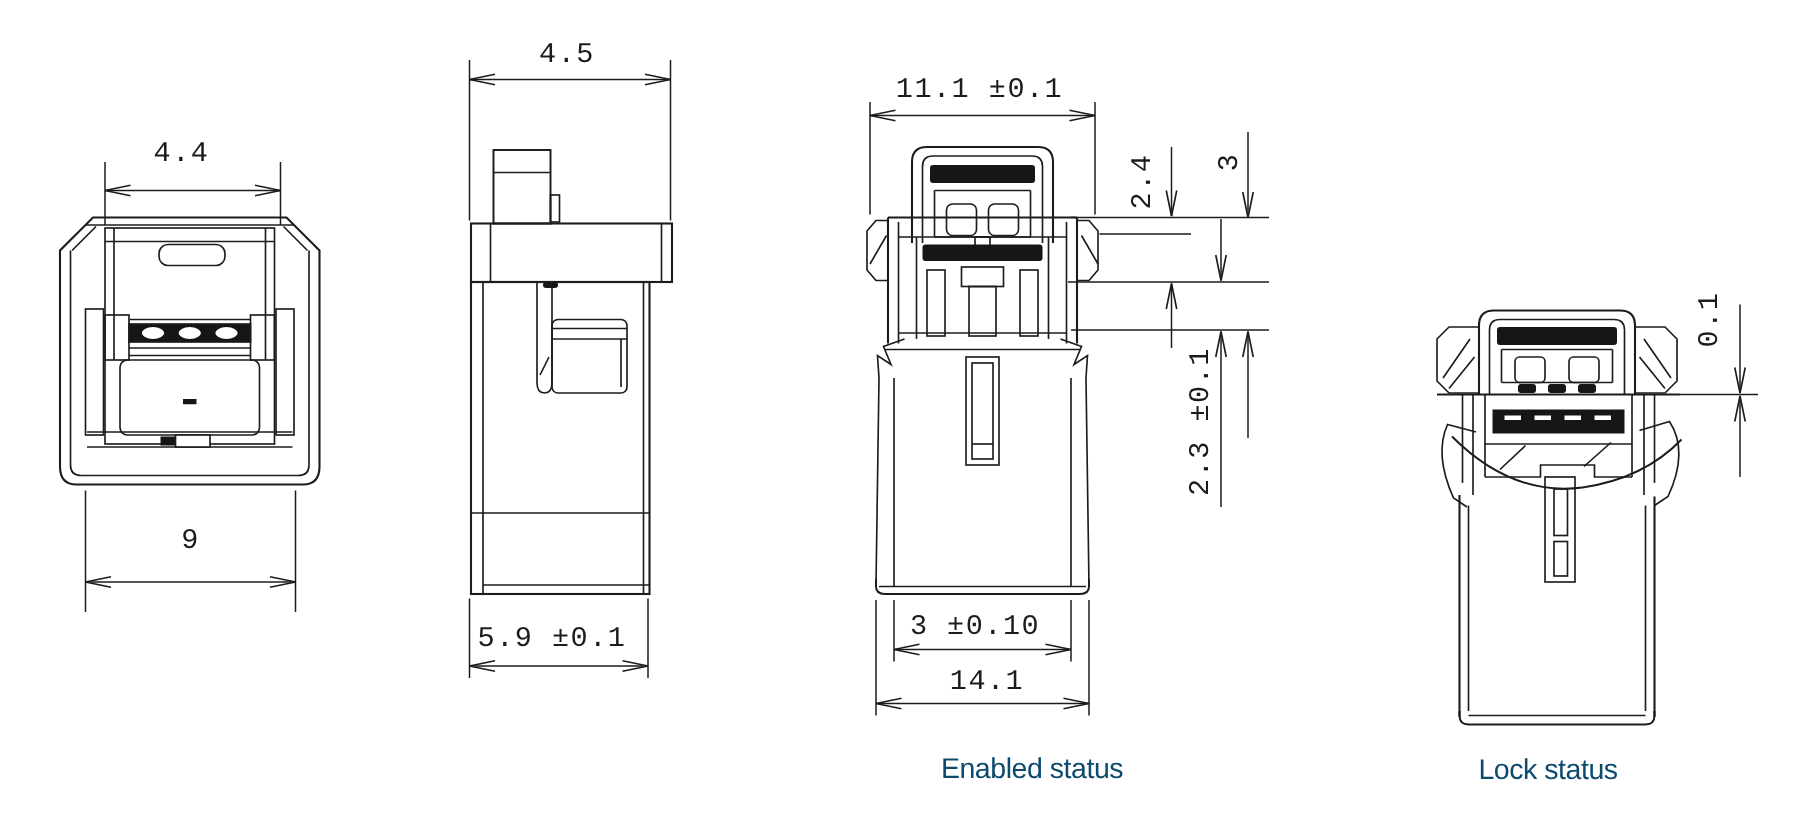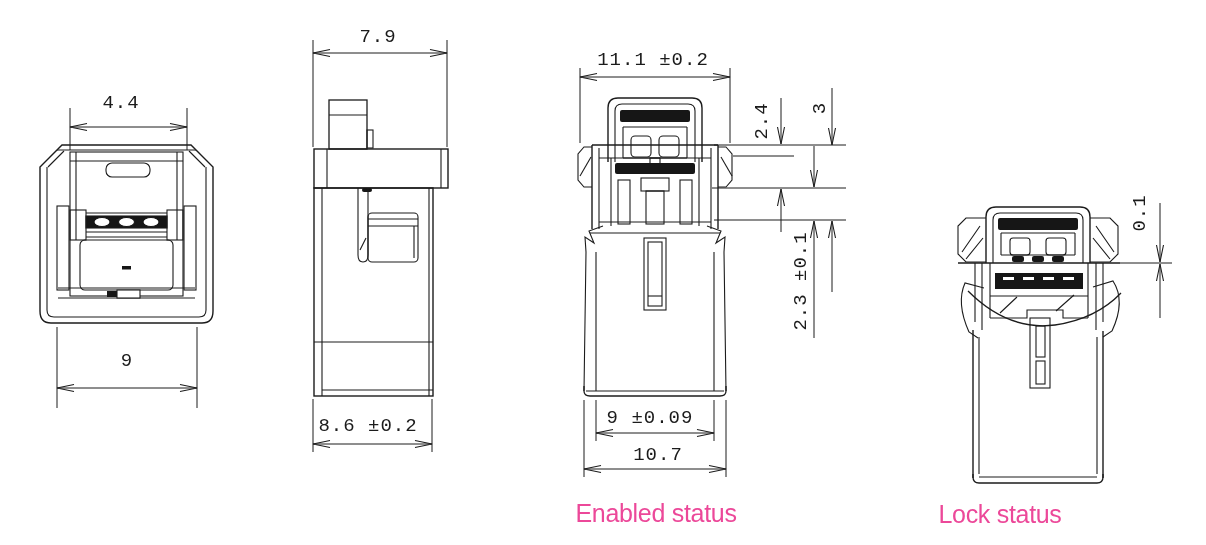--- a/index.html
+++ b/index.html
@@ -22,26 +22,27 @@
     white-space:nowrap;
     line-height:1;
   }
   .dim.vert{
     transform:translate(-50%,-50%) rotate(-90deg);
   }
   .status-label{
     position:absolute;
     transform:translate(-50%,-50%);
     font-family:"Liberation Sans",sans-serif;
-    font-size:25px;
+    font-size:19px;
     font-weight:400;
     letter-spacing:-0.3px;
-    color:#ec4899;
+    color:#0c4a6e;
     white-space:nowrap;
     line-height:1;
+    margin-left:32px;
   }
 </style>
 </head>
 <body>
 
 <div class="canvas">
 
 <svg width="1206" height="545" viewBox="0 0 1206 545">
   <defs>
     <marker id="mA" viewBox="0 0 20 10" refX="19" refY="5" markerWidth="20" markerHeight="10" orient="auto-start-reverse" markerUnits="userSpaceOnUse">
@@ -202,26 +203,26 @@
     <g stroke-width="1">
       <path d="M1120,263 H1172"></path>
       <line x1="1160" y1="203" x2="1160" y2="262" marker-end="url(#mA)"></line>
       <line x1="1160" y1="318" x2="1160" y2="264" marker-end="url(#mA)"></line>
     </g>
   </g>
 </svg>
 
 <span class="dim" style="left:121px;top:103px">4.4</span>
 <span class="dim" style="left:127px;top:361px">9</span>
-<span class="dim" style="left:378px;top:37px">7.9</span>
-<span class="dim" style="left:368px;top:426px">8.6 ±0.2</span>
-<span class="dim" style="left:653px;top:60px">11.1 ±0.2</span>
+<span class="dim" style="left:378px;top:37px">4.5</span>
+<span class="dim" style="left:368px;top:426px">5.9 ±0.1</span>
+<span class="dim" style="left:653px;top:60px">11.1 ±0.1</span>
 <span class="dim vert" style="left:762px;top:121px">2.4</span>
 <span class="dim vert" style="left:820px;top:108px">3</span>
 <span class="dim vert" style="left:801px;top:281px">2.3 ±0.1</span>
-<span class="dim" style="left:650px;top:418px">9 ±0.09</span>
-<span class="dim" style="left:658px;top:455px">10.7</span>
+<span class="dim" style="left:650px;top:418px">3 ±0.10</span>
+<span class="dim" style="left:658px;top:455px">14.1</span>
 <span class="dim vert" style="left:1140px;top:213px">0.1</span>
 
 <span class="status-label" style="left:656px;top:513px">Enabled status</span>
 <span class="status-label" style="left:1000px;top:514px">Lock status</span>
 
 </div>
 
 </body></html>

